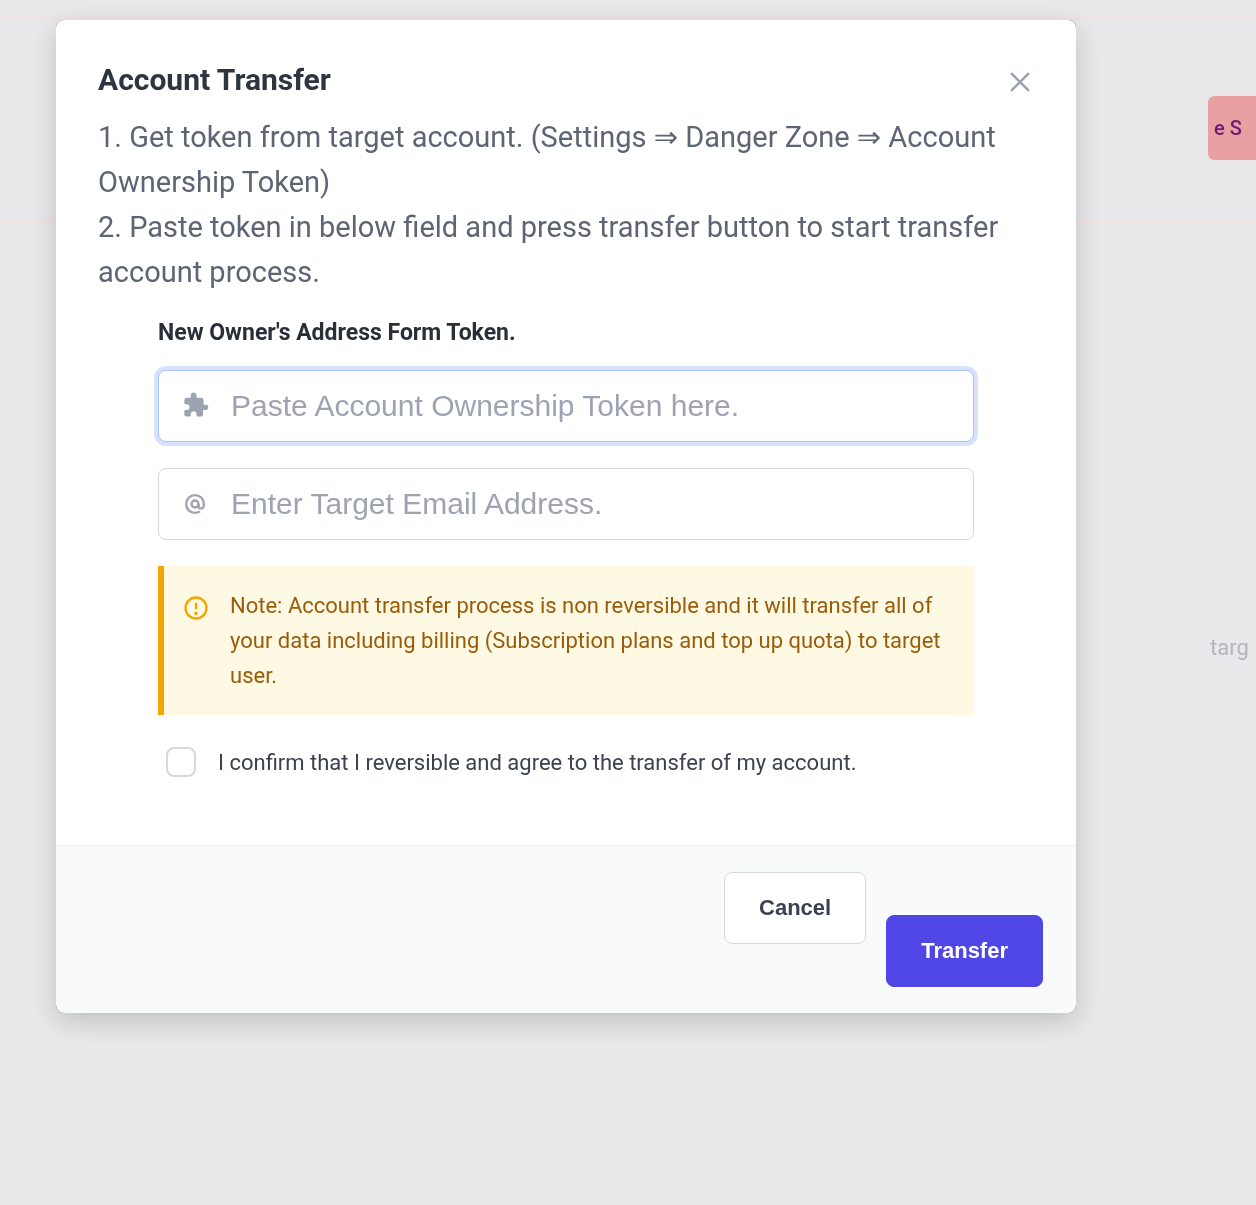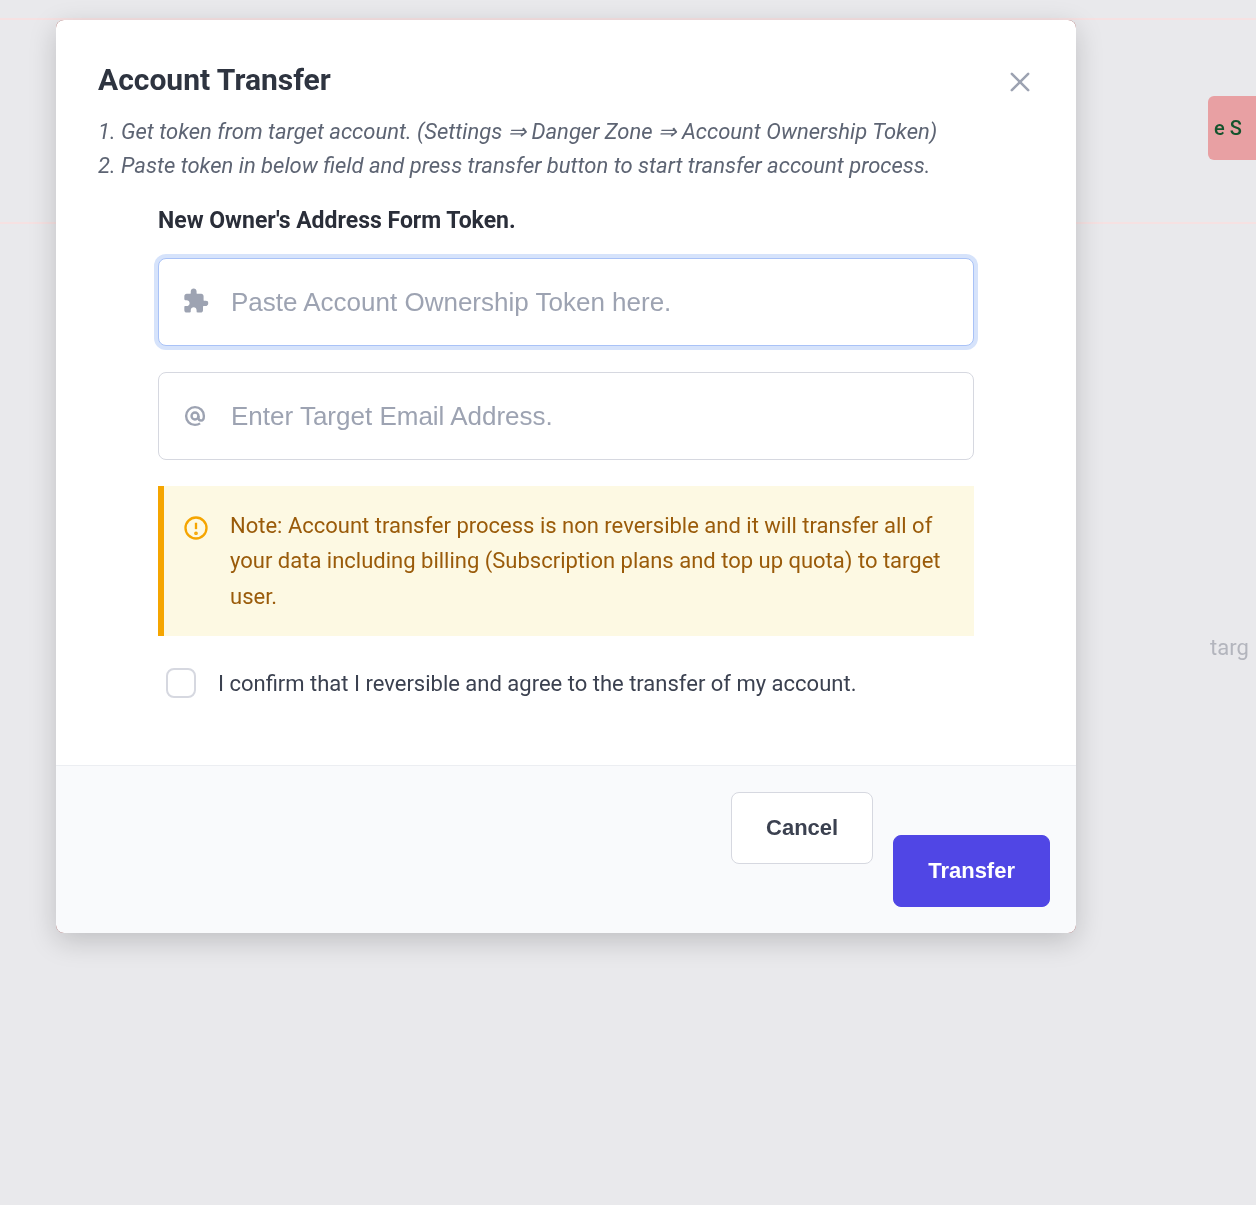--- a/index.html
+++ b/index.html
@@ -16,21 +16,21 @@
       left: 0;
       right: 0;
       height: 2px;
       background: #f6e1e2;
     }
     .bg-red-badge {
       position: absolute;
       right: 0;
       top: 96px;
       background: #e8a0a3;
-      color: #14532d;
+      color: #701a75;
       padding: 24px 6px;
       border-top-left-radius: 6px;
       border-bottom-left-radius: 6px;
       font-size: 20px;
       font-weight: 500;
       width: 48px;
       height: 64px;
       display: flex;
       align-items: center;
     }
@@ -65,46 +65,45 @@
       right: 42px;
       cursor: pointer;
     }
     .title {
       font-size: 30px;
       font-weight: 700;
       color: #2e3440;
       margin-bottom: 18px;
     }
     .desc {
-      font-size: 22px;
+      font-size: 29px;
       line-height: 1.55;
       color: #5d6473;
       max-width: 930px;
-      font-style: italic;
     }
     .section {
       padding: 24px 60px 10px 60px;
     }
     .section-title {
       font-size: 23px;
       font-weight: 700;
       color: #2a2e39;
       margin-bottom: 24px;
     }
     .field {
       position: relative;
       margin-bottom: 26px;
     }
     .field-input {
       width: 100%;
-      height: 88px;
+      height: 72px;
       border: 1px solid #d6d8e0;
       border-radius: 8px;
       padding: 0 20px 0 72px;
-      font-size: 26px;
+      font-size: 30px;
       color: #2e3440;
       background: #fff;
     }
     .field-input::placeholder { color: #9da3b2; }
     .field-input.focused {
       outline: none;
       border-color: #a9c2f7;
       box-shadow: 0 0 0 4px #d6e3fb;
     }
     .field-icon {
@@ -155,21 +154,21 @@
       margin-top: 2px;
     }
     .confirm-text {
       font-size: 22px;
       line-height: 1.6;
       color: #3b4150;
     }
     .modal-footer {
       background: #f9fafc;
       border-top: 1px solid #eceef2;
-      padding: 26px 26px;
+      padding: 26px 33px;
       display: flex;
       justify-content: flex-end;
       gap: 20px;
     }
     .btn {
       height: 72px;
       padding: 0 34px;
       font-size: 22px;
       font-weight: 600;
       border-radius: 8px;

